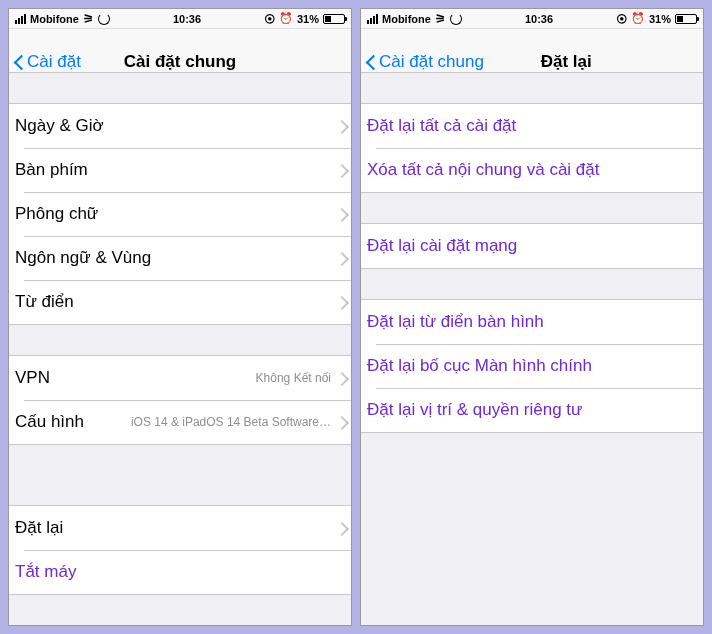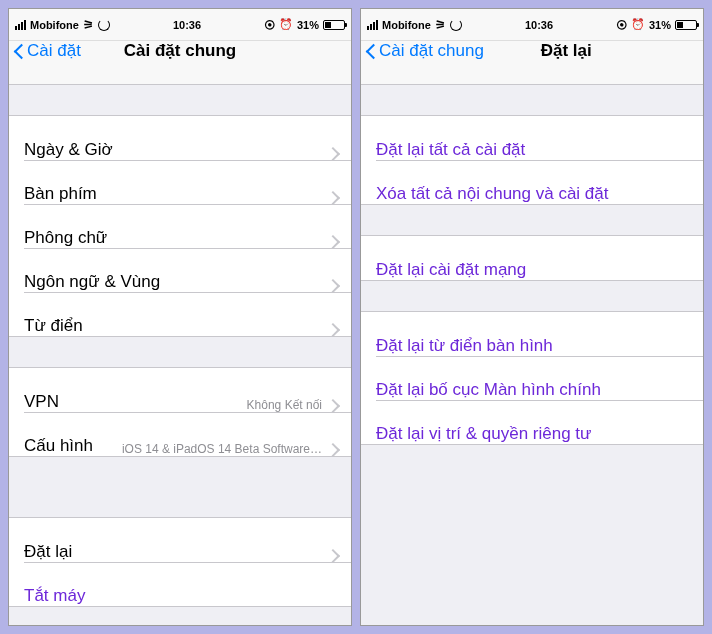--- a/index.html
+++ b/index.html
@@ -19,21 +19,21 @@
   .phone {
     flex: 1;
     background: #efeff4;
     border: 1px solid #999;
     display: flex;
     flex-direction: column;
     overflow: hidden;
     position: relative;
   }
   .status-bar {
-    height: 32px;
+    height: 20px;
     background: #f8f8f8;
     display: flex;
     align-items: center;
     justify-content: space-between;
     padding: 0 6px;
     font-size: 11px;
     font-weight: 600;
     color: #000;
     border-bottom: 0.5px solid rgba(0,0,0,0.1);
   }
@@ -45,21 +45,21 @@
   .battery {
     display:inline-block;width:22px;height:10px;border:1px solid #000;border-radius:2px;position:relative;
   }
   .battery::after{content:'';position:absolute;right:-3px;top:2px;width:2px;height:4px;background:#000;border-radius:0 1px 1px 0;}
   .battery .fill{position:absolute;left:1px;top:1px;height:6px;width:31%;background:#000;}
   .nav-bar {
     height: 44px;
     background: #f8f8f8;
     border-bottom: 0.5px solid #c8c7cc;
     display: flex;
-    align-items: flex-start;
+    align-items: flex-end;
     position: relative;
   }
   .back-btn {
     color: #007aff;
     font-size: 17px;
     display:flex;align-items:center;
     padding:0 6px 0 4px;
     cursor:pointer;
   }
   .chev-left {
@@ -75,22 +75,22 @@
   .nav-title.shifted { left:60%; }
   .scroll { flex:1; overflow-y:auto; }
   .group-gap { height: 30px; }
   .list {
     background:#fff;
     border-top:0.5px solid #c8c7cc;
     border-bottom:0.5px solid #c8c7cc;
   }
   .row {
     min-height:44px;
-    display:flex;align-items:flex-end;
-    padding:0 15px;
+    display:flex;align-items:center;
+    padding:0 6px;
     position:relative;
     cursor:pointer;
   }
   .row + .row::before{
     content:'';position:absolute;left:15px;right:0;top:0;height:0.5px;background:#c8c7cc;
   }
   .row .label{font-size:17px;color:#000;flex:0 0 auto;}
   .row .label.link{color:#6d28d9;}
   .row .value{font-size:12px;color:#8e8e93;margin-left:auto;margin-right:6px;text-align:right;overflow:hidden;text-overflow:ellipsis;white-space:nowrap;}
   .row .disclosure{

